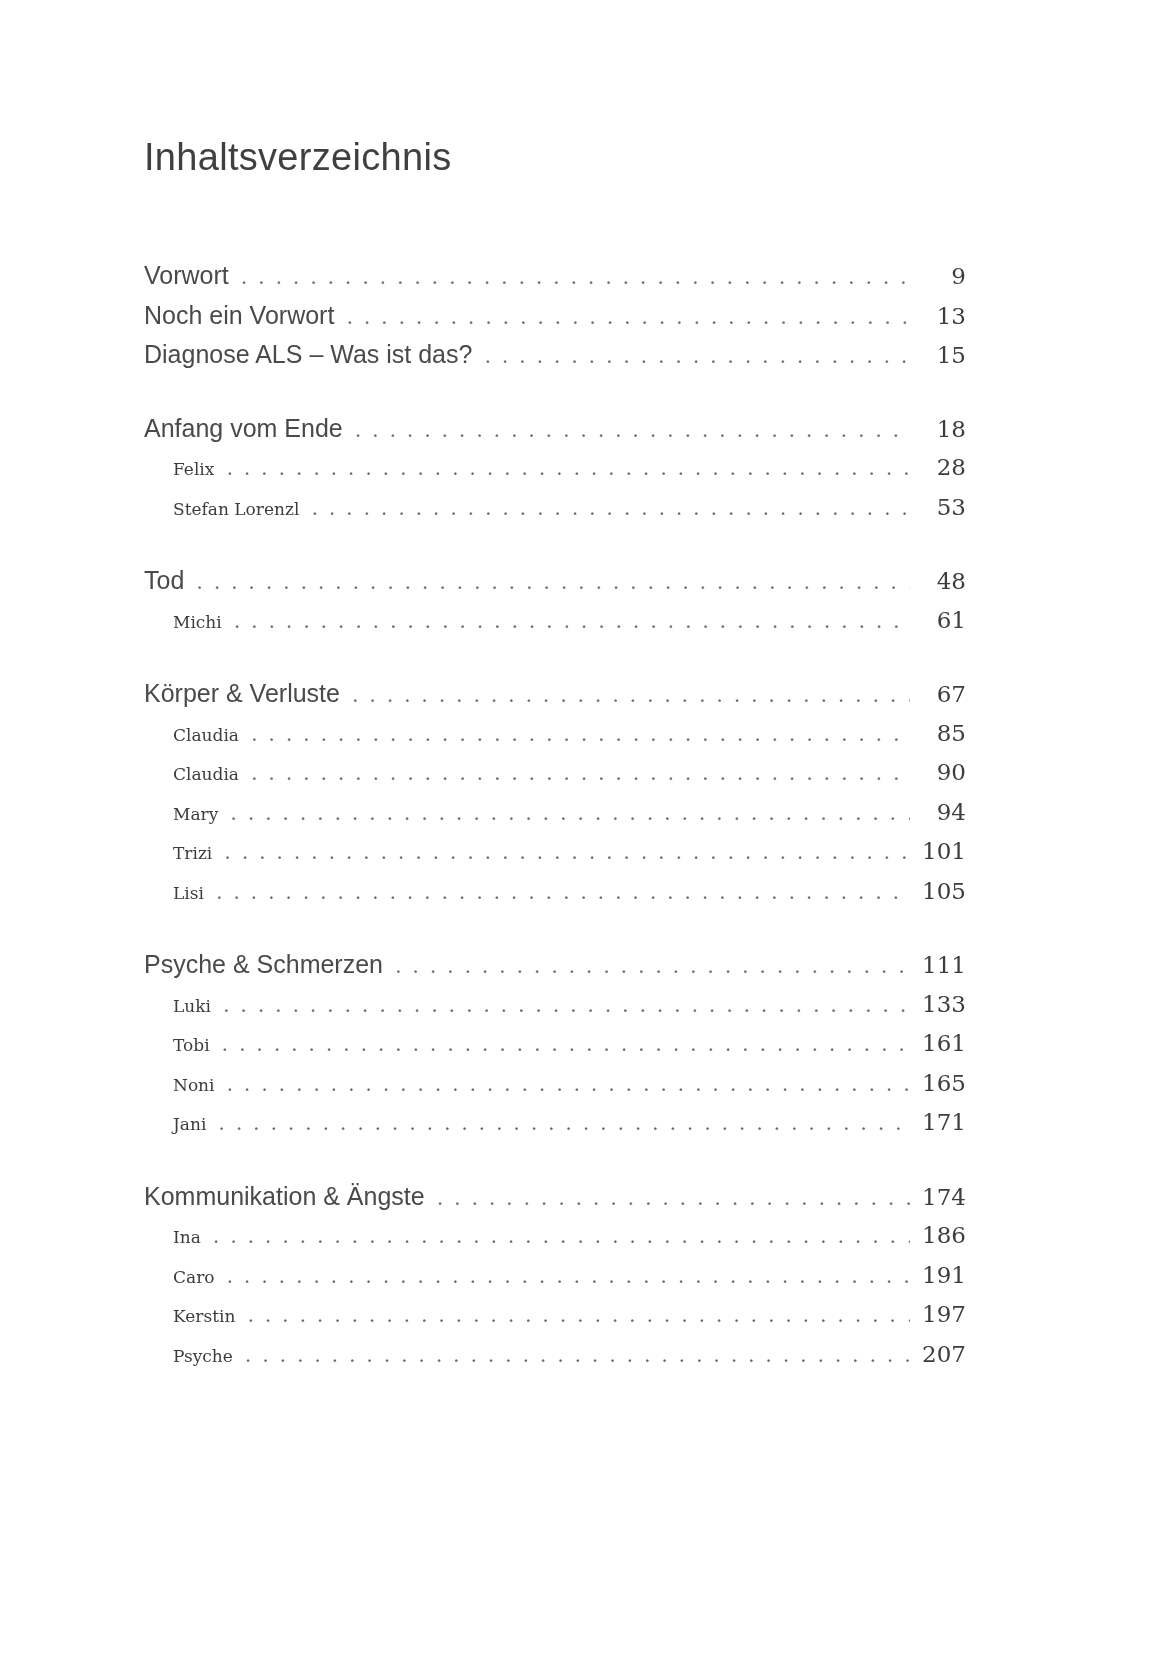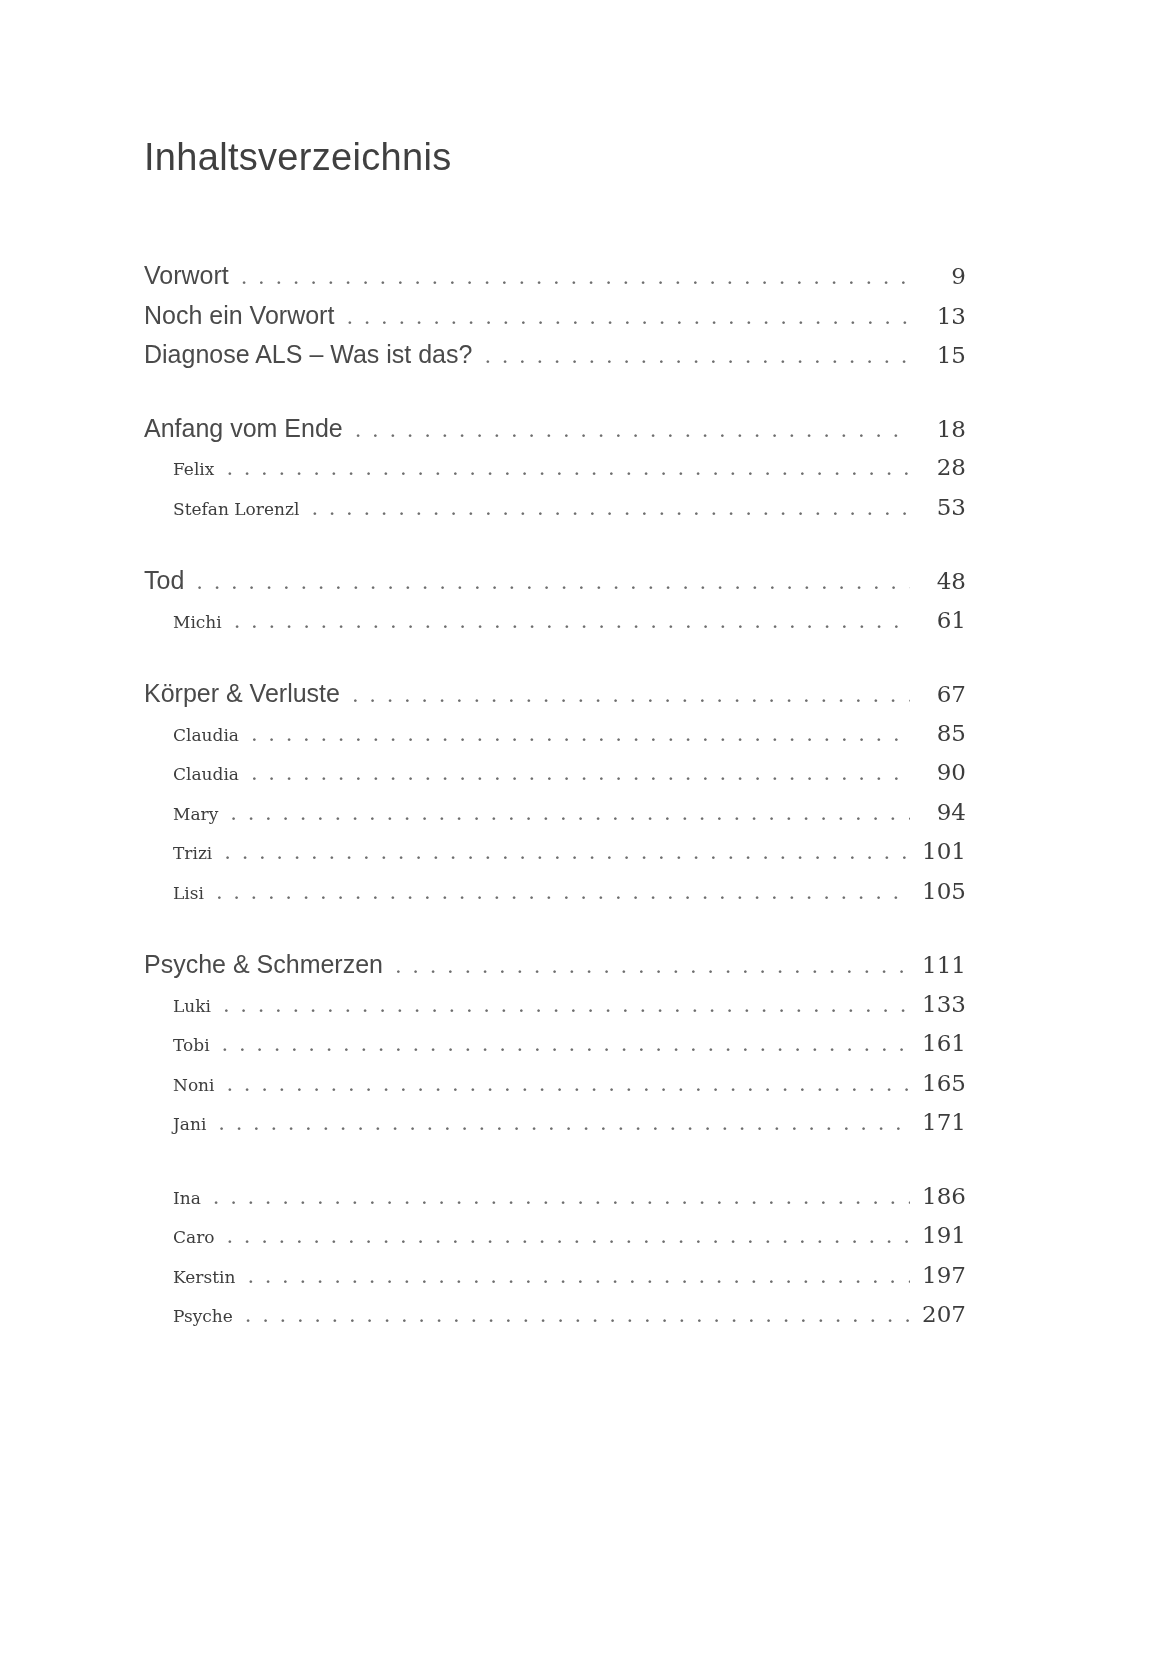--- a/index.html
+++ b/index.html
@@ -182,20 +182,25 @@
     <span class="leader"></span>
     <span class="page-num">165</span>
   </div>
         <div class="toc-row level-1">
     <span class="label">Jani</span>
     <span class="leader"></span>
     <span class="page-num">171</span>
   </div>
       </div>
       <div class="toc-group">
+        <div class="toc-row level-0">
+    <span class="label">Kommunikation &amp; Ängste</span>
+    <span class="leader"></span>
+    <span class="page-num">174</span>
+  </div>
         <div class="toc-row level-1">
     <span class="label">Ina</span>
     <span class="leader"></span>
     <span class="page-num">186</span>
   </div>
         <div class="toc-row level-1">
     <span class="label">Caro</span>
     <span class="leader"></span>
     <span class="page-num">191</span>
   </div>

